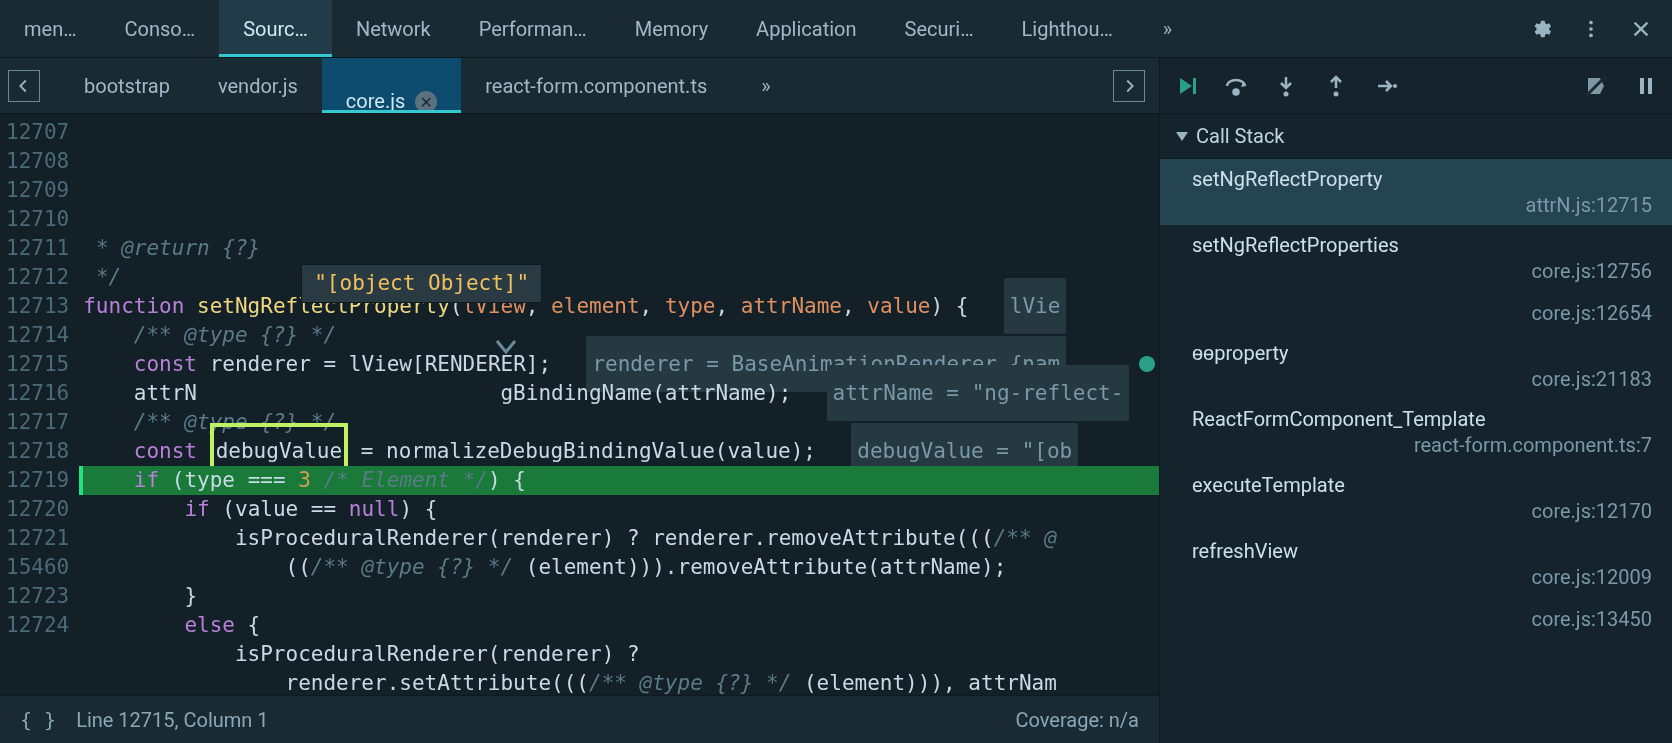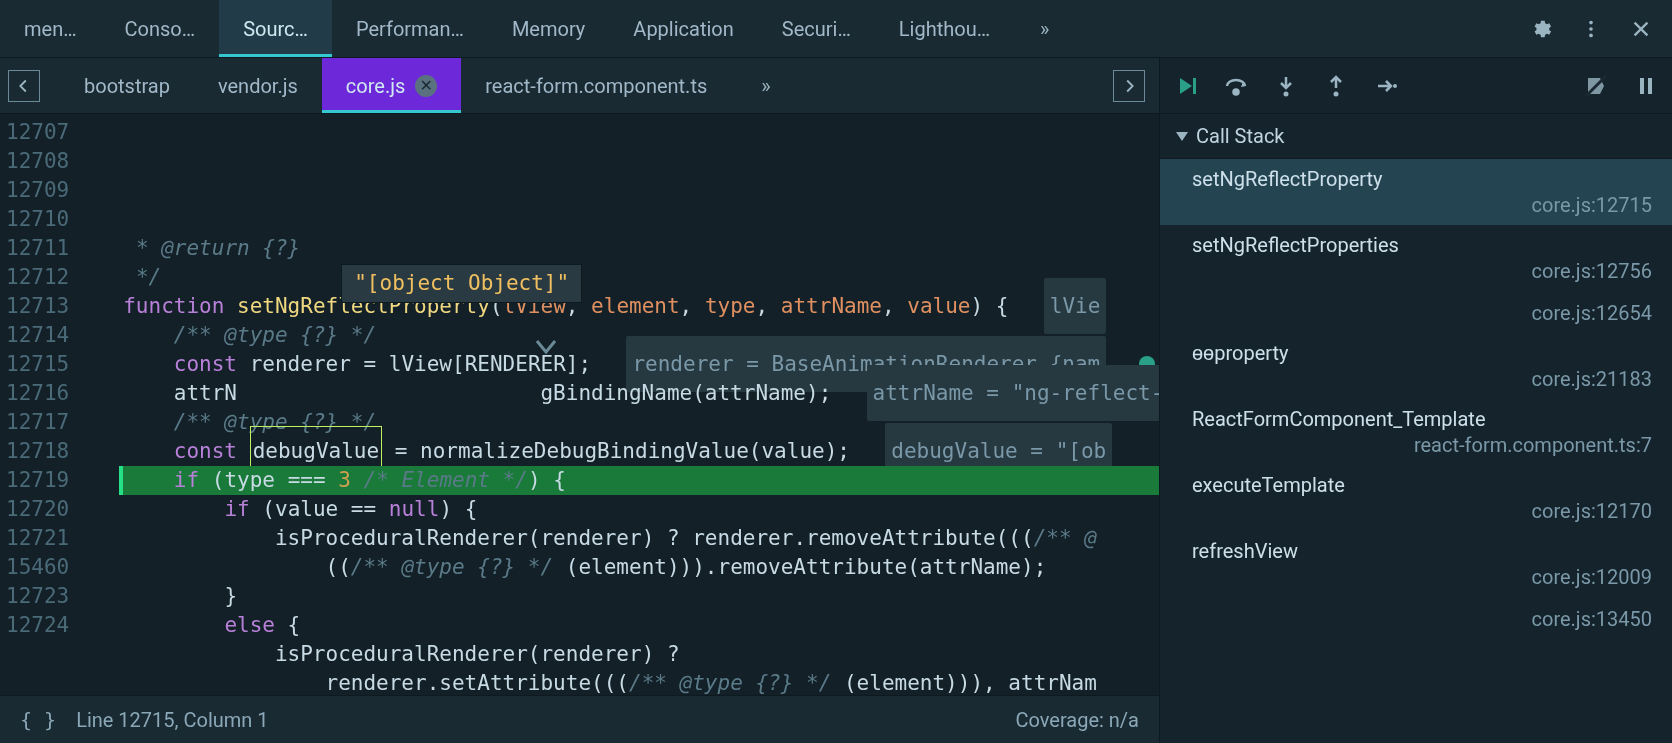--- a/index.html
+++ b/index.html
@@ -88,21 +88,22 @@
   height: 100%;
   display: flex;
   align-items: center;
   gap: 10px;
   color: #a0b8c8;
   cursor: pointer;
   position: relative;
 }
 .file-tab.active {
   color: #d0e8f0;
-  background: #6d28d9;
+  background: #0c4a6e;
+  align-items: flex-end;
 }
 .file-tab.active::after {
   content: "";
   position: absolute;
   bottom: 0; left: 0; right: 0;
   height: 3px;
   background: #36c8d0;
 }
 .close-tab {
   width: 22px; height: 22px;
@@ -116,21 +117,20 @@
 }
 .editor {
   flex: 1;
   display: flex;
   overflow: hidden;
   font-family: "Consolas", "Menlo", monospace;
   font-size: 21px;
   line-height: 29px;
   position: relative;
   background: #132028;
-  gap: 40px;
 }
 .gutter {
   background: #132028;
   color: #4a6a78;
   text-align: right;
   padding: 4px 10px 4px 6px;
   user-select: none;
 }
 .gutter .ln { height: 29px; }
 .code {
@@ -188,21 +188,21 @@
   border-radius: 2px;
 }
 .bookmark-dot {
   position: absolute;
   right: 4px;
   width: 16px; height: 16px;
   border-radius: 50%;
   background: #2aa088;
 }
 .sel-box {
-  border: 1px solid #bef264;
+  border: 4px solid #bef264;
   padding: 12px 2px;
 }
 .status-bar {
   height: 48px;
   background: #1a2a32;
   border-top: 1px solid #0d1a20;
   display: flex;
   align-items: center;
   padding: 0 20px;
   color: #8aa8b8;
@@ -247,20 +247,21 @@
   border-top: 9px solid #9ab4c2;
 }
 </style>
 </head>
 <body>
 
 <div class="top-tabs" id="top-tabs">
     <div class="top-tab">men…</div>
     <div class="top-tab">Conso…</div>
     <div class="top-tab active">Sourc…</div>
+    <div class="top-tab">Network</div>
     <div class="top-tab">Performan…</div>
     <div class="top-tab">Memory</div>
     <div class="top-tab">Application</div>
     <div class="top-tab">Securi…</div>
     <div class="top-tab">Lighthou…</div>
     <span style="padding: 0px 26px; color: rgb(154, 180, 194);">»</span>
     <div class="top-icons">
       <svg class="ic" viewBox="0 0 24 24" fill="#9ab4c2">
         <path d="M12 8a4 4 0 100 8 4 4 0 000-8zm9 4a7 7 0 00-.1-1.2l2.1-1.6-2-3.4-2.5 1a7 7 0 00-2-1.2L16 3h-4l-.5 2.6a7 7 0 00-2 1.2l-2.5-1-2 3.4 2.1 1.6A7 7 0 007 12c0 .4 0 .8.1 1.2L5 14.8l2 3.4 2.5-1c.6.5 1.3.9 2 1.2L12 21h4l.5-2.6c.7-.3 1.4-.7 2-1.2l2.5 1 2-3.4-2.1-1.6c.1-.4.1-.8.1-1.2z"></path>
       </svg>
@@ -380,21 +381,21 @@
           <rect x="14" y="4" width="4" height="16"></rect>
         </svg>
     </div>
     <div class="section-head">
       <span class="tri"></span>
       <span>Call Stack</span>
     </div>
     <div class="stack" id="stack">
         <div class="frame selected">
           <div class="frame-fn">setNgReflectProperty</div>
-          <div class="frame-loc">core.js:12715</div>
+          <div class="frame-loc">attrN.js:12715</div>
         </div>
         <div class="frame">
           <div class="frame-fn">setNgReflectProperties</div>
           <div class="frame-loc">core.js:12756</div>
         </div>
         <div class="frame">
           <div class="frame-loc">core.js:12654</div>
         </div>
         <div class="frame">
           <div class="frame-fn">ɵɵproperty</div>

